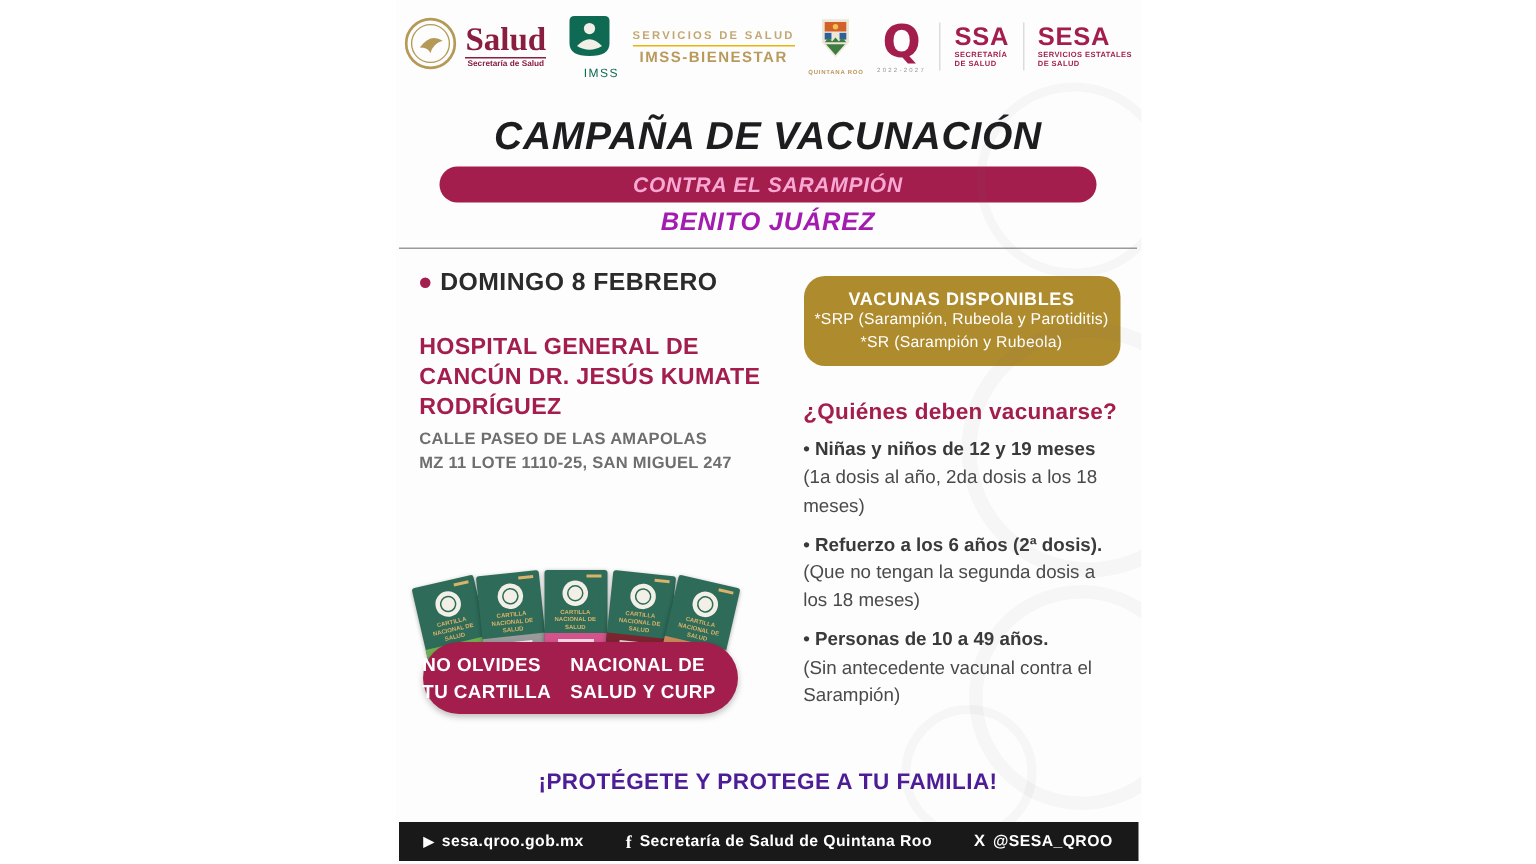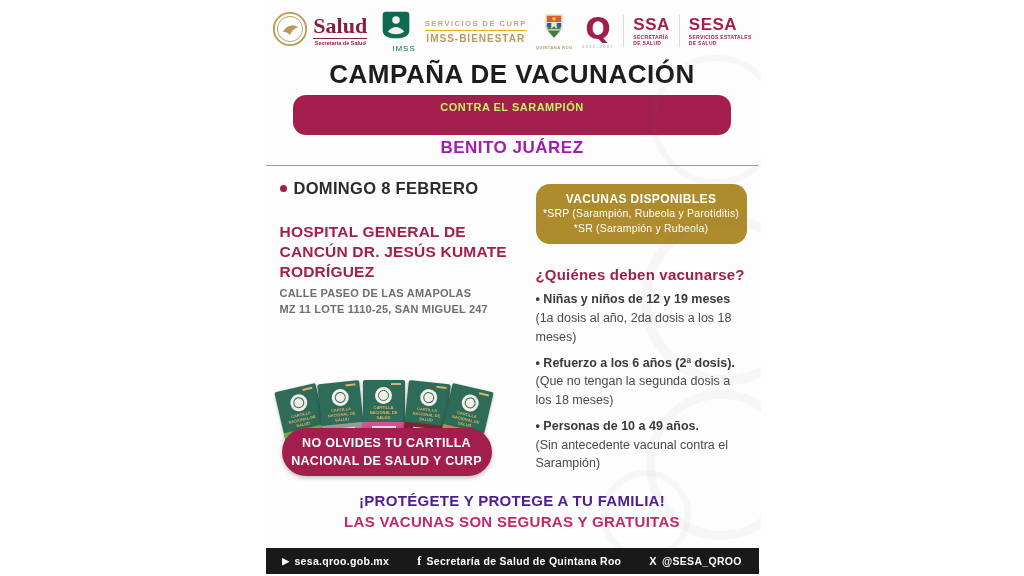--- a/index.html
+++ b/index.html
@@ -30,24 +30,24 @@
   .crest-label { font-size:4px; color:#B9995C; font-weight:bold; letter-spacing:.5px; margin-top:1px; }
   .logo-q { display:flex; flex-direction:column; align-items:center; line-height:1; }
   .q-letter { font-family:"DejaVu Sans", sans-serif; font-weight:900; font-size:30px; color:#A31E4D; }
   .q-sub { font-size:4px; color:#9a9a9a; letter-spacing:1.5px; margin-top:1px; }
   .vdiv { width:1px; height:32px; background:#dcdcdc; }
   .logo-ssa, .logo-sesa { color:#A31E4D; text-align:left; line-height:1.15; }
   .ssa-abbr { font-size:17px; font-weight:900; letter-spacing:.5px; }
   .ssa-lines { font-size:5px; font-weight:bold; letter-spacing:.3px; }
 
   
-  .title-block { text-align:center; margin-top:7px; }
+  .title-block { text-align:center; margin-top:23px;font-style:italic; }
   .title-main { font-size:26px; font-weight:900; color:#1d1d1f; letter-spacing:.5px; }
-  .title-pill { margin:5px auto 0; width:438px; height:40px; border-radius:13px; background:#A31E4D;
-                color:#bef264; font-weight:900; font-size:11px; line-height:24px; letter-spacing:.5px; }
+  .title-pill { margin:5px auto 0; width:438px; height:24px; border-radius:13px; background:#A31E4D;
+                color:#f9a8d4; font-weight:900; font-size:14px; line-height:24px; letter-spacing:.5px; }
   .title-city { margin-top:3px; color:#a21caf; font-weight:900; font-size:17px; letter-spacing:.5px; }
   .divider { margin:7px auto 0; width:492px; border-top:1.6px solid #9a9a9a; }
 
   
   .columns { display:flex; padding:13px 0 0 16px; }
   .col-left { width:240px; }
   .col-right { flex:1; padding:0 14px 0 16px; }
 
   .schedule-day { display:flex; align-items:center; gap:7px; }
   .bullet-dot { width:7px; height:7px; border-radius:50%; background:#A31E4D; flex:0 0 auto; }
@@ -70,21 +70,21 @@
                   margin-top:2px; width:36px; overflow:hidden; }
   .card .band { width:100%; height:9px; margin-top:auto; margin-bottom:4px; display:flex; align-items:center; justify-content:center; }
   .card .band i { display:block; width:24px; height:2px; background:rgba(255,255,255,.8); }
   .c1 { left:0;   top:7px; transform:rotate(-13deg); z-index:1; }
   .c2 { left:40px; top:2px; transform:rotate(-6deg);  z-index:2; }
   .c3 { left:83px; top:0;   transform:rotate(0deg);   z-index:3; }
   .c4 { left:126px;top:2px; transform:rotate(6deg);   z-index:4; }
   .c5 { left:166px;top:7px; transform:rotate(13deg);  z-index:5; }
 
   .reminder-pill { position:relative; z-index:6; margin-top:-12px; margin-left:2px; width:210px; height:48px;
-                   background:#A31E4D; border-radius:26px; display:flex; flex-direction:column;
+                   background:#A31E4D; border-radius:26px; display:flex; flex-direction:row;
                    align-items:center; justify-content:center; box-shadow:0 2px 4px rgba(0,0,0,.25); }
   .reminder-pill div { color:#fff; font-weight:900; font-size:12.5px; line-height:1.45; letter-spacing:.3px; }
 
   
   .gold-box { margin-top:5px; background:#AE8B2D; border-radius:14px; padding:8px 6px 9px; text-align:center; }
   .gold-title { color:#fff; font-weight:900; font-size:12px; letter-spacing:.4px; }
   .gold-item { color:#fff; font-size:10.5px; line-height:1.4; letter-spacing:.2px; }
 
   .who { margin-top:22px; }
   .who-title { color:#A31E4D; font-weight:900; font-size:15px; letter-spacing:.2px; }
@@ -134,21 +134,21 @@
         <svg viewBox="0 0 36 36" width="30" height="30">
           <path d="M6 2 h24 q4 0 4 4 v18 q0 10 -16 10 q-16 0 -16 -10 v-18 q0 -4 4 -4 z" fill="#0E6A52"></path>
           <circle cx="18" cy="12" r="4.5" fill="#f2efe6"></circle>
           <path d="M8 26 q10 -11 20 0 q-10 6 -20 0 z" fill="#f2efe6"></path>
         </svg>
       </span>
       <span class="imss-abbr">IMSS</span>
     </div>
 
     <div class="imssb-text">
-      <div class="imssb-l1">SERVICIOS DE CURP</div>
+      <div class="imssb-l1">SERVICIOS DE SALUD</div>
       <div class="imssb-l2">IMSS-BIENESTAR</div>
     </div>
 
     <div class="logo-qroo">
       <span>
         <svg viewBox="0 0 24 30" width="22" height="27">
           <path d="M2 1 h20 v17 l-10 11 l-10 -11 z" fill="#EDE7D8"></path>
           <path d="M4 3 h16 v7 h-16 z" fill="#D2622A"></path>
           <circle cx="12" cy="6.5" r="2" fill="#F2C14E"></circle>
           <rect x="4" y="11" width="5" height="5" fill="#2B5F9E"></rect>
@@ -284,21 +284,20 @@
         <div class="who-item">
           <div class="who-main">• Personas de 10 a 49 años.</div>
           <div class="who-note">(Sin antecedente vacunal contra el Sarampión)</div>
         </div>
       </div>
     </div>
   </div>
 
   <div class="closing">
     <div class="closing-1">¡PROTÉGETE Y PROTEGE A TU FAMILIA!</div>
-    <div class="closing-2">LAS VACUNAS SON SEGURAS Y GRATUITAS</div>
   </div>
 
   <div class="footer">
     <div class="footer-item">
       <span class="f-icon">▶</span>
       <span>sesa.qroo.gob.mx</span>
     </div>
     <div class="footer-item">
       <span class="fb-icon">f</span>
       <span>Secretaría de Salud de Quintana Roo</span>

